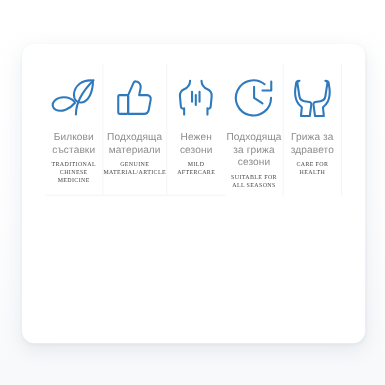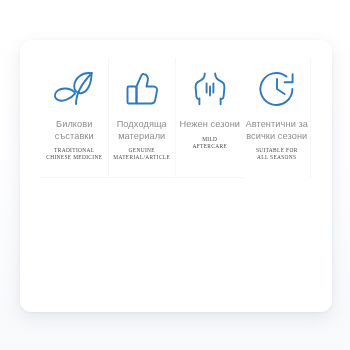--- a/index.html
+++ b/index.html
@@ -21,21 +21,21 @@
     background: #ffffff;
     border-radius: 11px;
     box-shadow: 0 6px 18px rgba(150,165,180,0.20),
                 0 1px 3px rgba(150,165,180,0.12);
   }
   .grid {
     position: absolute;
     left: 21px; top: 18px;
     width: 270px; height: 240px;
     display: grid;
-    grid-template-columns: repeat(4, 1fr);
+    grid-template-columns: repeat(5, 1fr);
     grid-template-rows: repeat(2, 1fr);
   }
   .cell {
     position: relative;
     display: flex;
     flex-direction: column;
     align-items: center;
     justify-content: flex-start;
     padding-top: 10px;
   }
@@ -130,23 +130,36 @@
       </div>
 
       <div class="cell">
         <div class="icon">
           <svg width="38" height="38" viewBox="0 0 38 38" fill="none" stroke="#2f79bd" stroke-width="1.9" stroke-linecap="round" stroke-linejoin="round">
             <path d="M28.5 6.6 A16 16 0 1 0 34.4 19"></path>
             <path d="M34.6 4.2 L34.6 12.2 L26.6 12.2"></path>
             <path d="M19 9 L19 19 L26.6 24"></path>
           </svg>
         </div>
-        <div class="title">Автентични за всички сезони</div>
+        <div class="title">Подходяща за грижа сезони</div>
         <div class="subtitle">
           <span>SUITABLE FOR</span>
           <span>ALL SEASONS</span>
         </div>
       </div>
 
+      <div class="cell">
+        <div class="icon">
+          <svg width="34" height="38" viewBox="0 0 34 38" fill="none" stroke="#2f79bd" stroke-width="1.9" stroke-linecap="round" stroke-linejoin="round">
+            <path d="M5.2 3.5 C4 3.5, 3.2 4.5, 3.4 5.8 L5.2 17.5 C5.6 20.2, 7.4 21.6, 9.6 22 L14.4 22.8 C15.6 23, 16.2 24, 16 25.2 L14.6 35.5 L6.6 35.5 L7.4 27.5 C6 26.4, 4.2 24.6, 3 22.2 C1.4 19, 1 15.6, 1.4 11 L2.2 5.6 C2.4 4.4, 3.6 3.5, 5.2 3.5 Z"></path>
+            <path d="M28.8 3.5 C30 3.5, 30.8 4.5, 30.6 5.8 L28.8 17.5 C28.4 20.2, 26.6 21.6, 24.4 22 L19.6 22.8 C18.4 23, 17.8 24, 18 25.2 L19.4 35.5 L27.4 35.5 L26.6 27.5 C28 26.4, 29.8 24.6, 31 22.2 C32.6 19, 33 15.6, 32.6 11 L31.8 5.6 C31.6 4.4, 30.4 3.5, 28.8 3.5 Z"></path>
+          </svg>
+        </div>
+        <div class="title">Грижа за здравето</div>
+        <div class="subtitle">
+          <span>CARE FOR</span>
+          <span>HEALTH</span>
+        </div>
+      </div>
 
     </div>
   </div>
 </div>
 
 </body></html>

